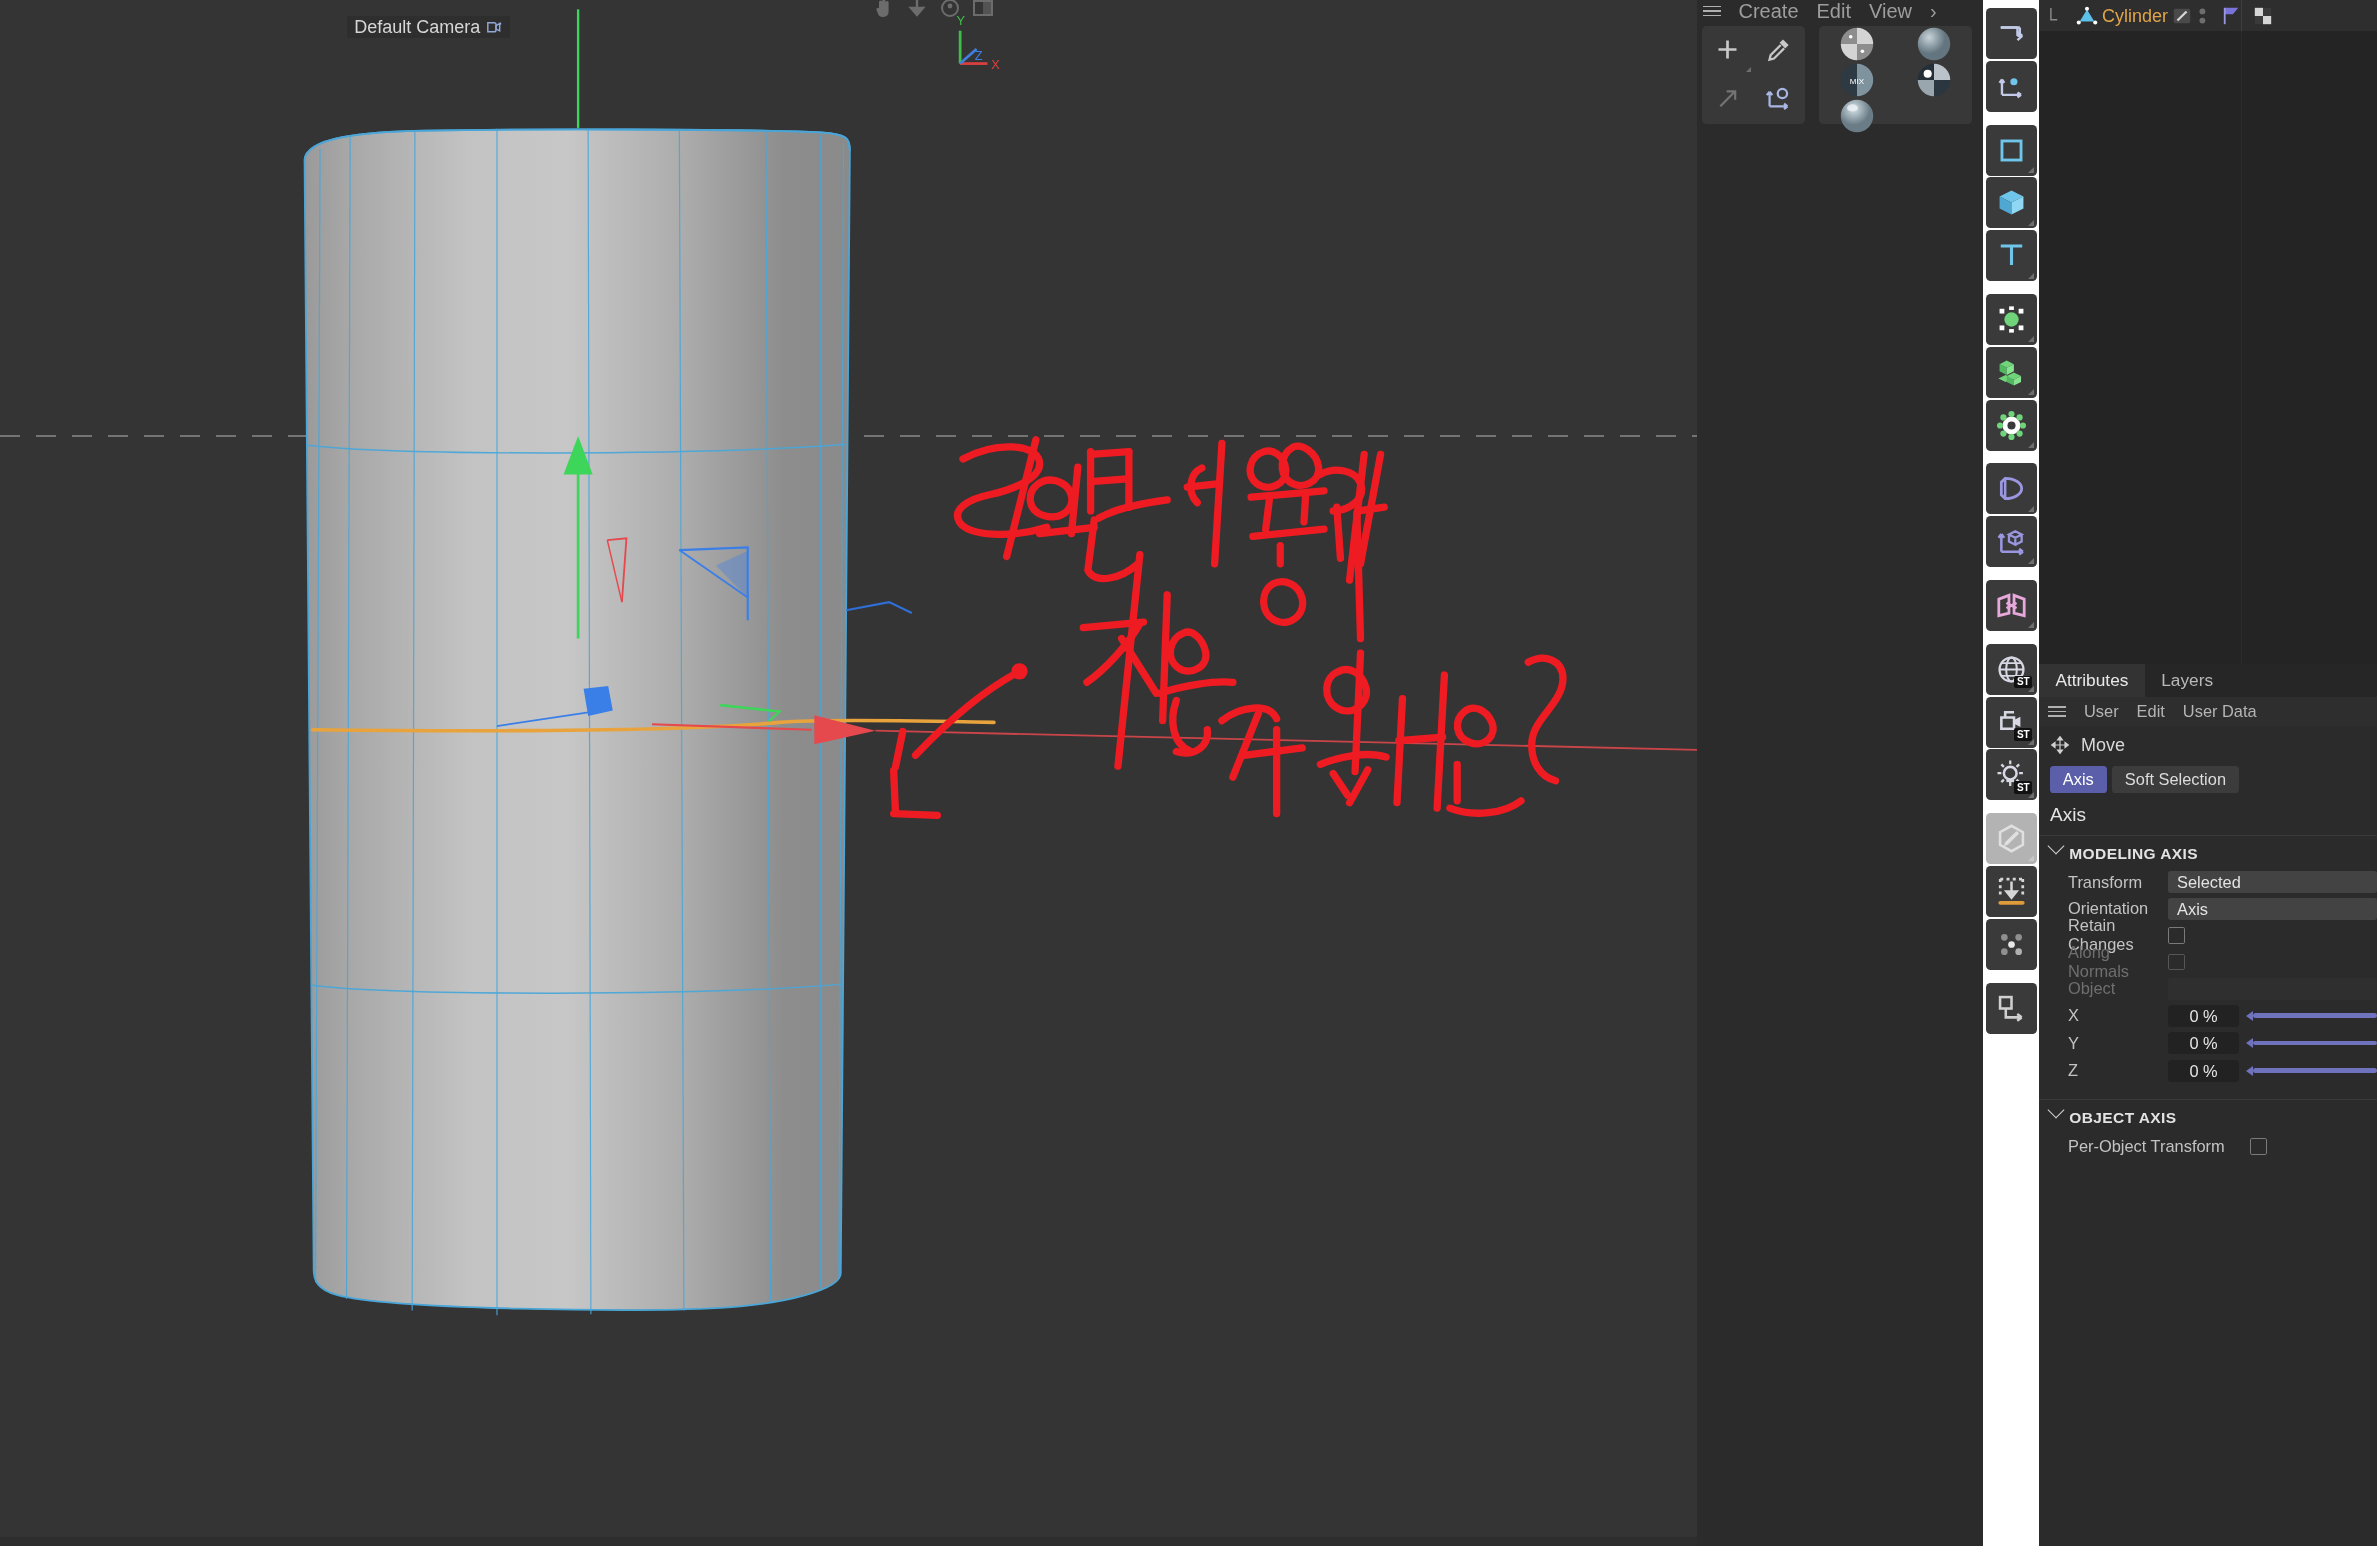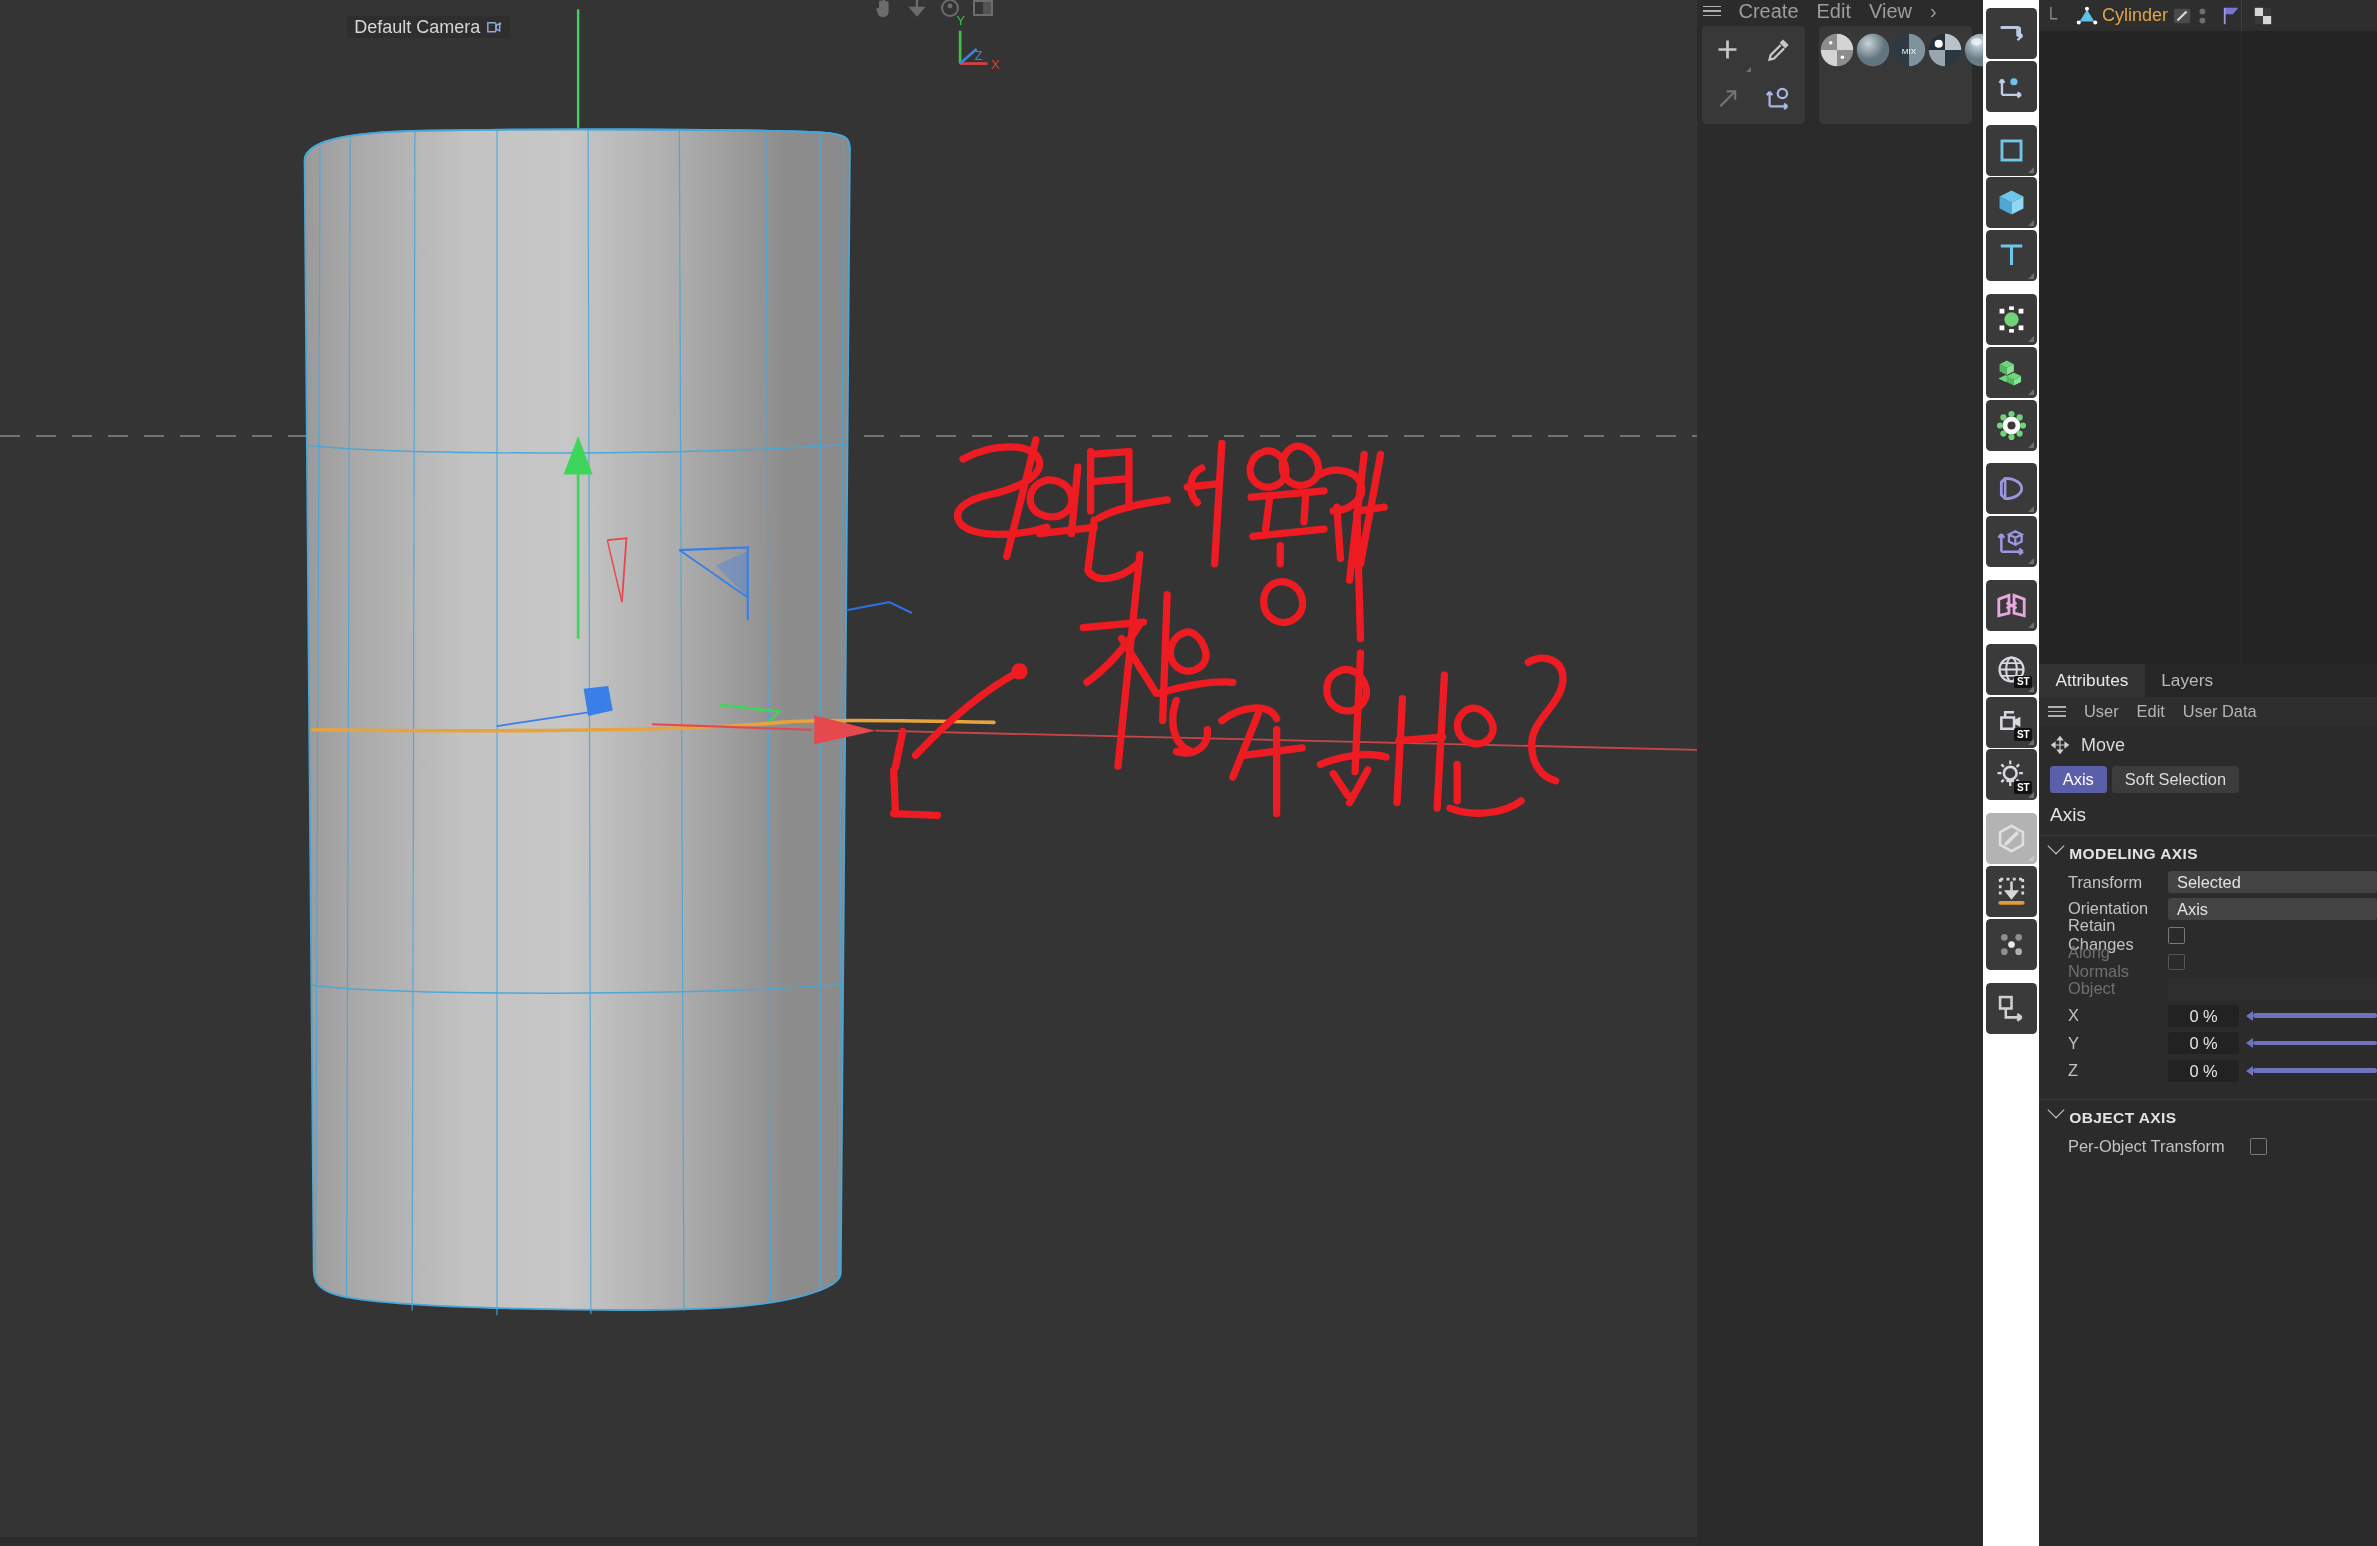--- a/index.html
+++ b/index.html
@@ -55,21 +55,21 @@
     position:absolute;right:4.6px;bottom:6.4px;background:#111;color:#fff;
     font-size:10px;line-height:11px;padding:0.9px 2.7px;border-radius:1.8px;font-weight:bold;
   }
 
   
   #right-panel{left:2039px;top:0;width:338px;height:1547px;background:#2b2b2b;}
   #om-header{
     position:absolute;left:0;top:0;width:338px;height:31px;background:#2e2e2e;
     display:flex;align-items:center;
   }
-  .om-row{display:flex;align-items:center;gap:3px;padding-left:9px;}
+  .om-row{display:flex;align-items:flex-end;gap:3px;padding-left:9px;}
   .om-name{color:#e0a54a;font-size:18px;}
   .om-sep{position:absolute;left:202px;top:0;width:0.9px;height:31px;background:#3d3d3d;}
   #om-body{position:absolute;left:0;top:31px;width:338px;height:633px;background:#242424;}
   #om-body .col-sep{position:absolute;left:202px;top:0;width:0.9px;height:633px;background:#2b2b2b;}
 
   
   #attr{position:absolute;left:0;top:664px;width:338px;height:883px;background:#2b2b2b;}
   .tabs{display:flex;height:33px;align-items:stretch;background:#262626;}
   .tab{padding:0 16.4px;display:flex;align-items:center;font-size:17.3px;color:#b9b9b9;}
   .tab.active{background:#333;color:#e9e9e9;}
@@ -330,21 +330,21 @@
     </div>
     <div style="display:flex;align-items:center;justify-content:center;">
       <svg width="29" height="29" viewBox="0 0 26 26">
         <path d="M5,20 V7 M5,7 l-2.5,3 M5,7 l2.5,3" fill="none" stroke="#a8b7e4" stroke-width="2"></path>
         <path d="M5,20 H21 M21,20 l-3,-2.5 M21,20 l-3,2.5" fill="none" stroke="#a8b7e4" stroke-width="2"></path>
         <circle cx="16.5" cy="8.5" r="4.2" fill="none" stroke="#a8b7e4" stroke-width="2"></circle>
       </svg>
     </div>
   </div>
 
-  <div class="abs" style="left:122px;top:25.5px;width:153px;height:98px;background:#383838;border-radius:4.6px;display:grid;grid-template-columns:repeat(5,1fr);grid-template-rows:1fr 1fr;">
+  <div class="abs" style="left:122px;top:25.5px;width:153px;height:98px;background:#383838;border-radius:4.6px;display:grid;grid-template-columns:repeat(2,1fr);grid-template-rows:1fr 1fr;">
     <div style="display:flex;align-items:center;justify-content:center;">
       <svg width="36" height="36" viewBox="0 0 40 40">
         <defs>
             <clipPath id="c1">
               <circle cx="20" cy="20" r="18"></circle>
             </clipPath>
           </defs>
         <g clip-path="url(#c1)">
           <rect x="0" y="0" width="20" height="20" fill="#8d8d8d"></rect>
           <rect x="20" y="0" width="20" height="20" fill="#d4d4d4"></rect>

